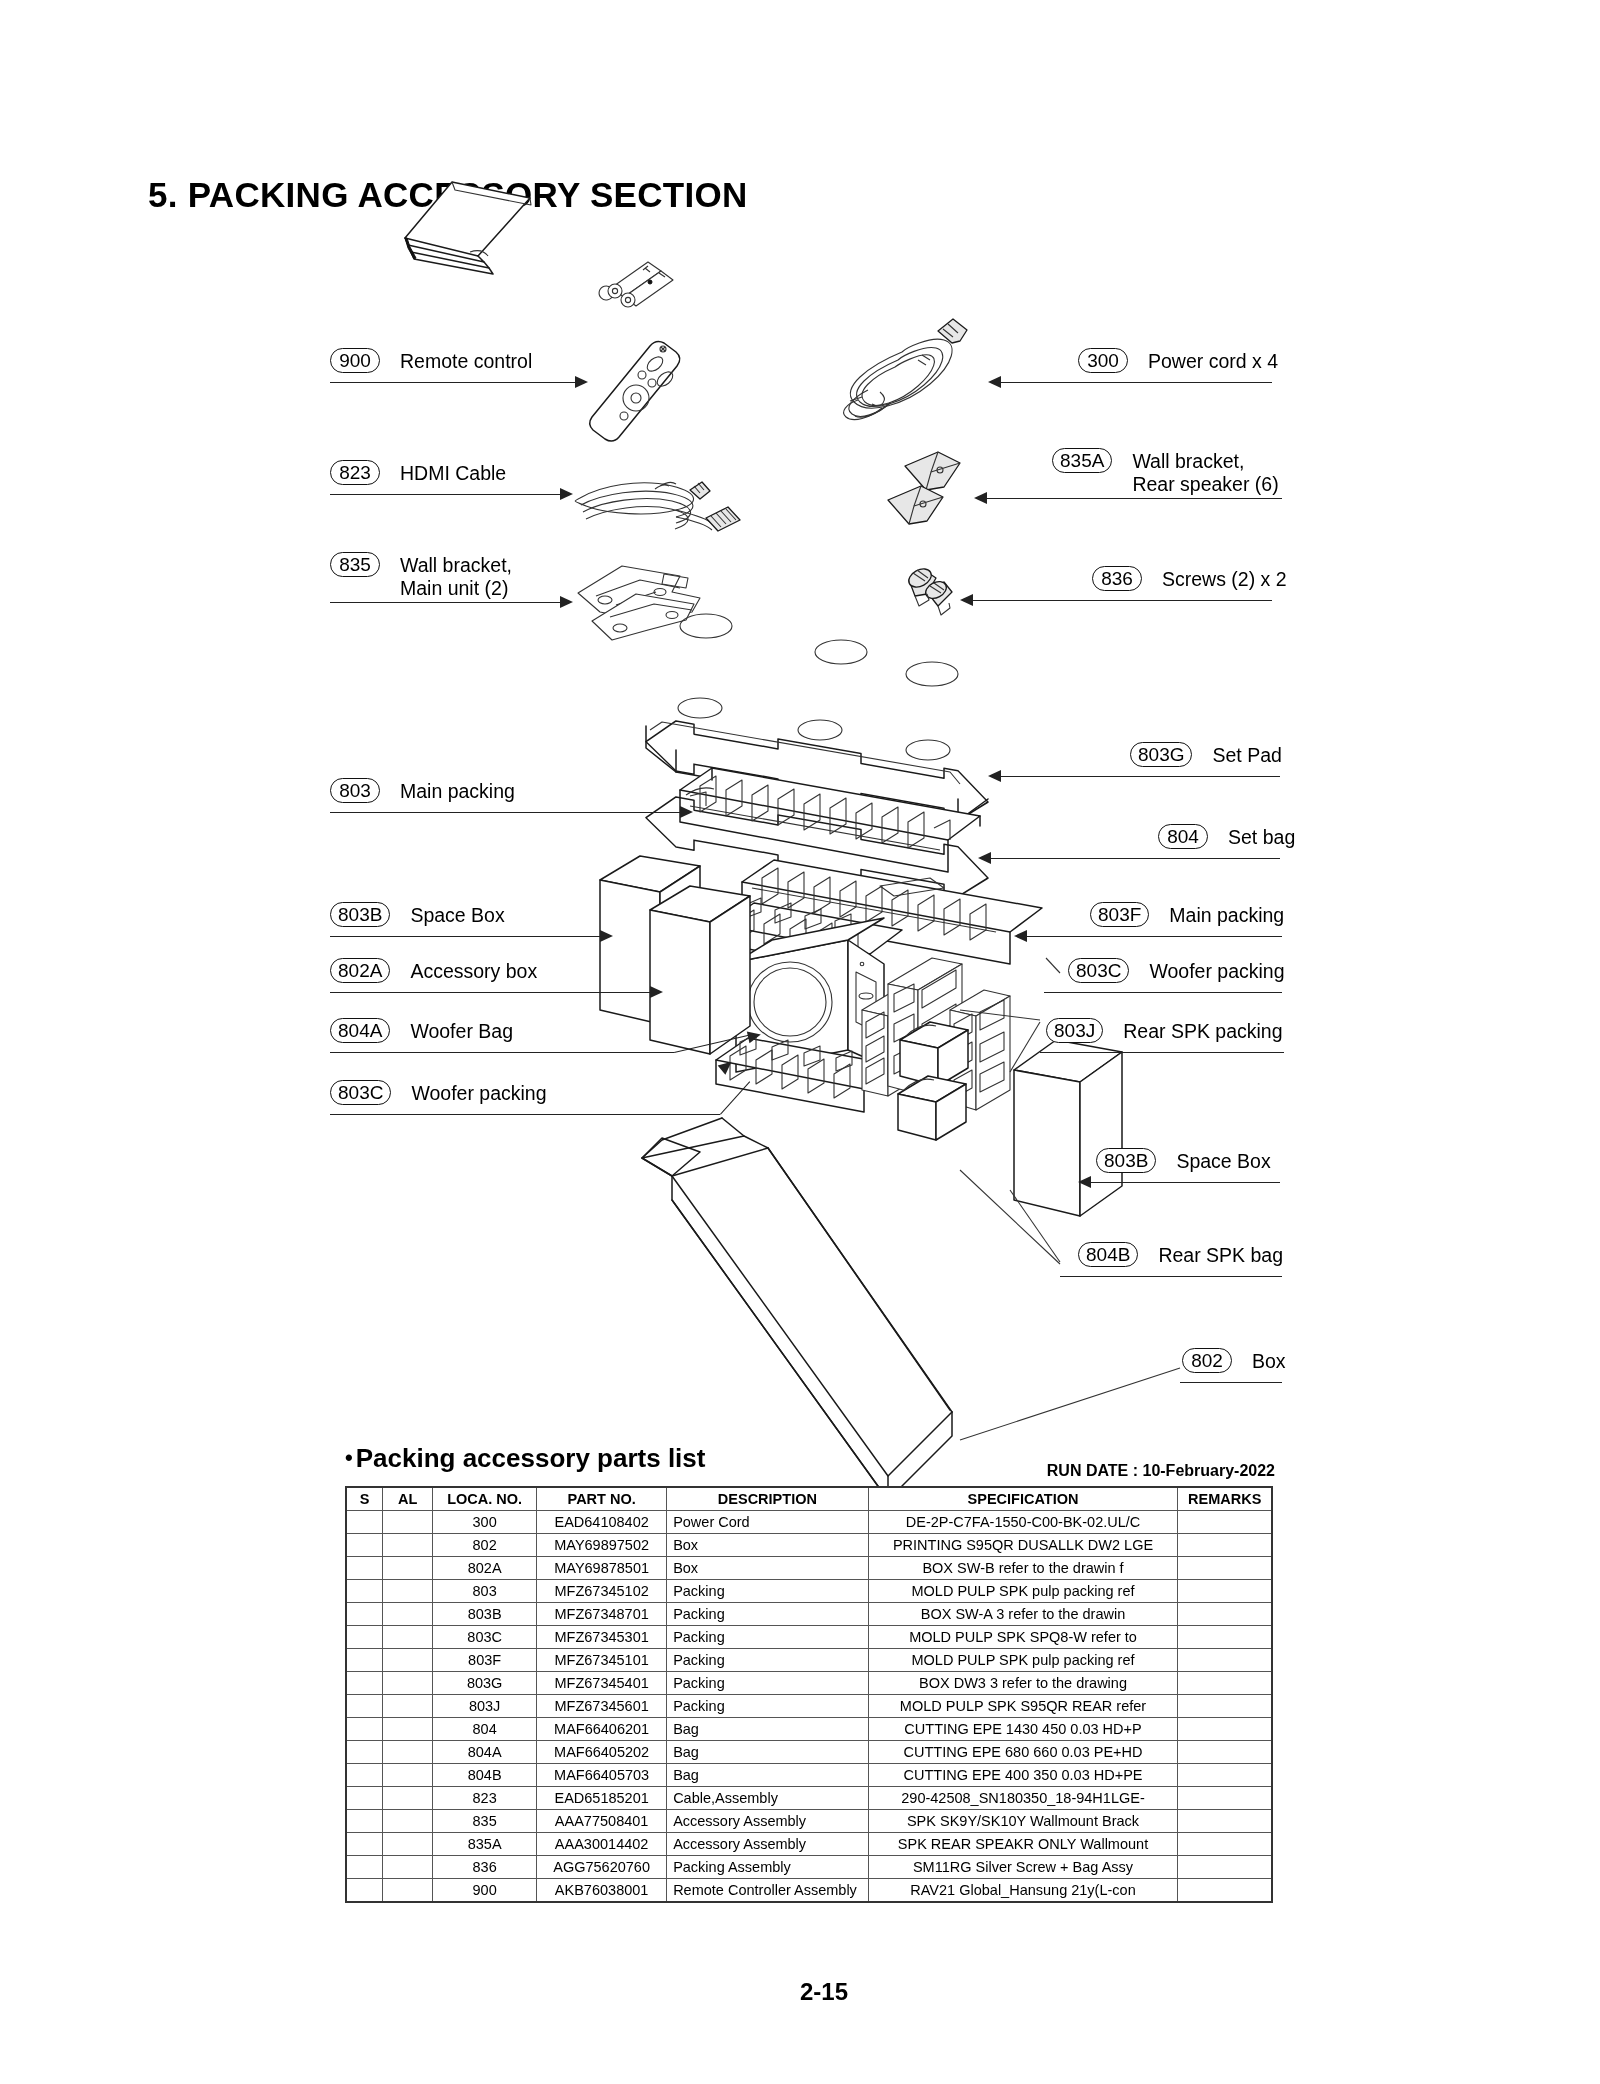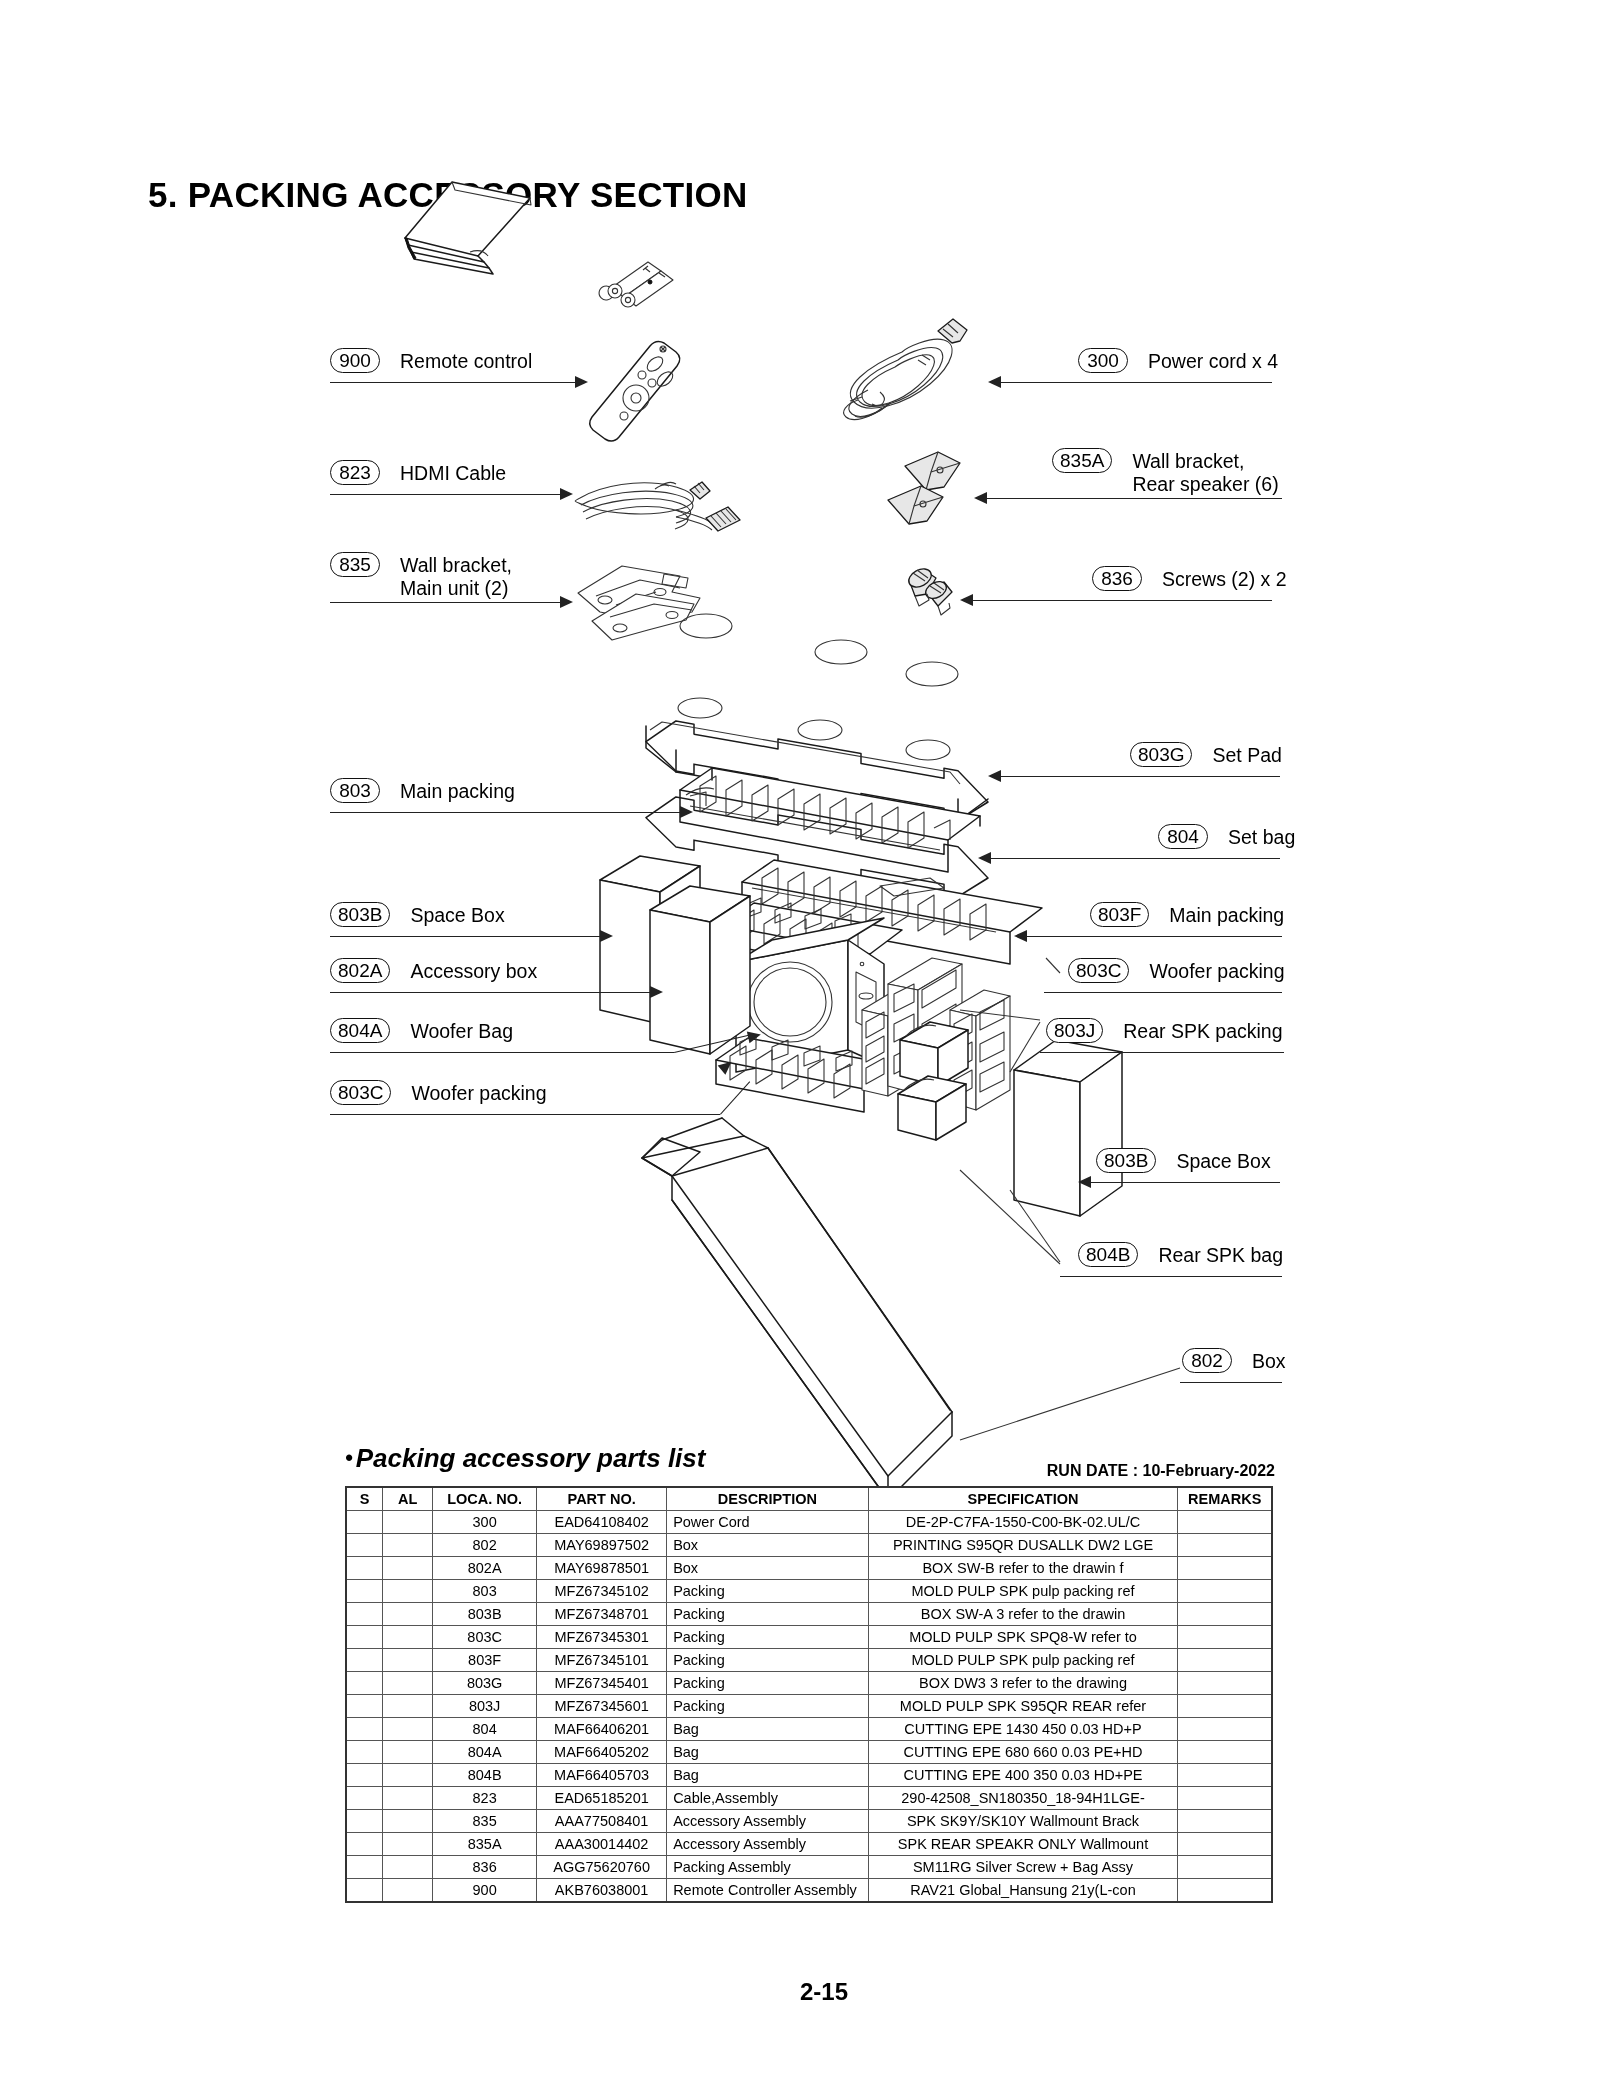--- a/index.html
+++ b/index.html
@@ -105,21 +105,20 @@
   #art .fillbk { fill: #111; stroke: #111; stroke-width: 1; }
 
   
   .list-title {
     position: absolute;
     left: 345px;
     top: 1443px;
     font-size: 26px;
     font-weight: bold;
     white-space: nowrap;
-    font-style: italic;
   }
   .list-title .dot {
     font-size: 22px;
     vertical-align: 2px;
     padding-right: 3px;
   }
   .run-date {
     position: absolute;
     right: 325px;
     top: 1462px;

